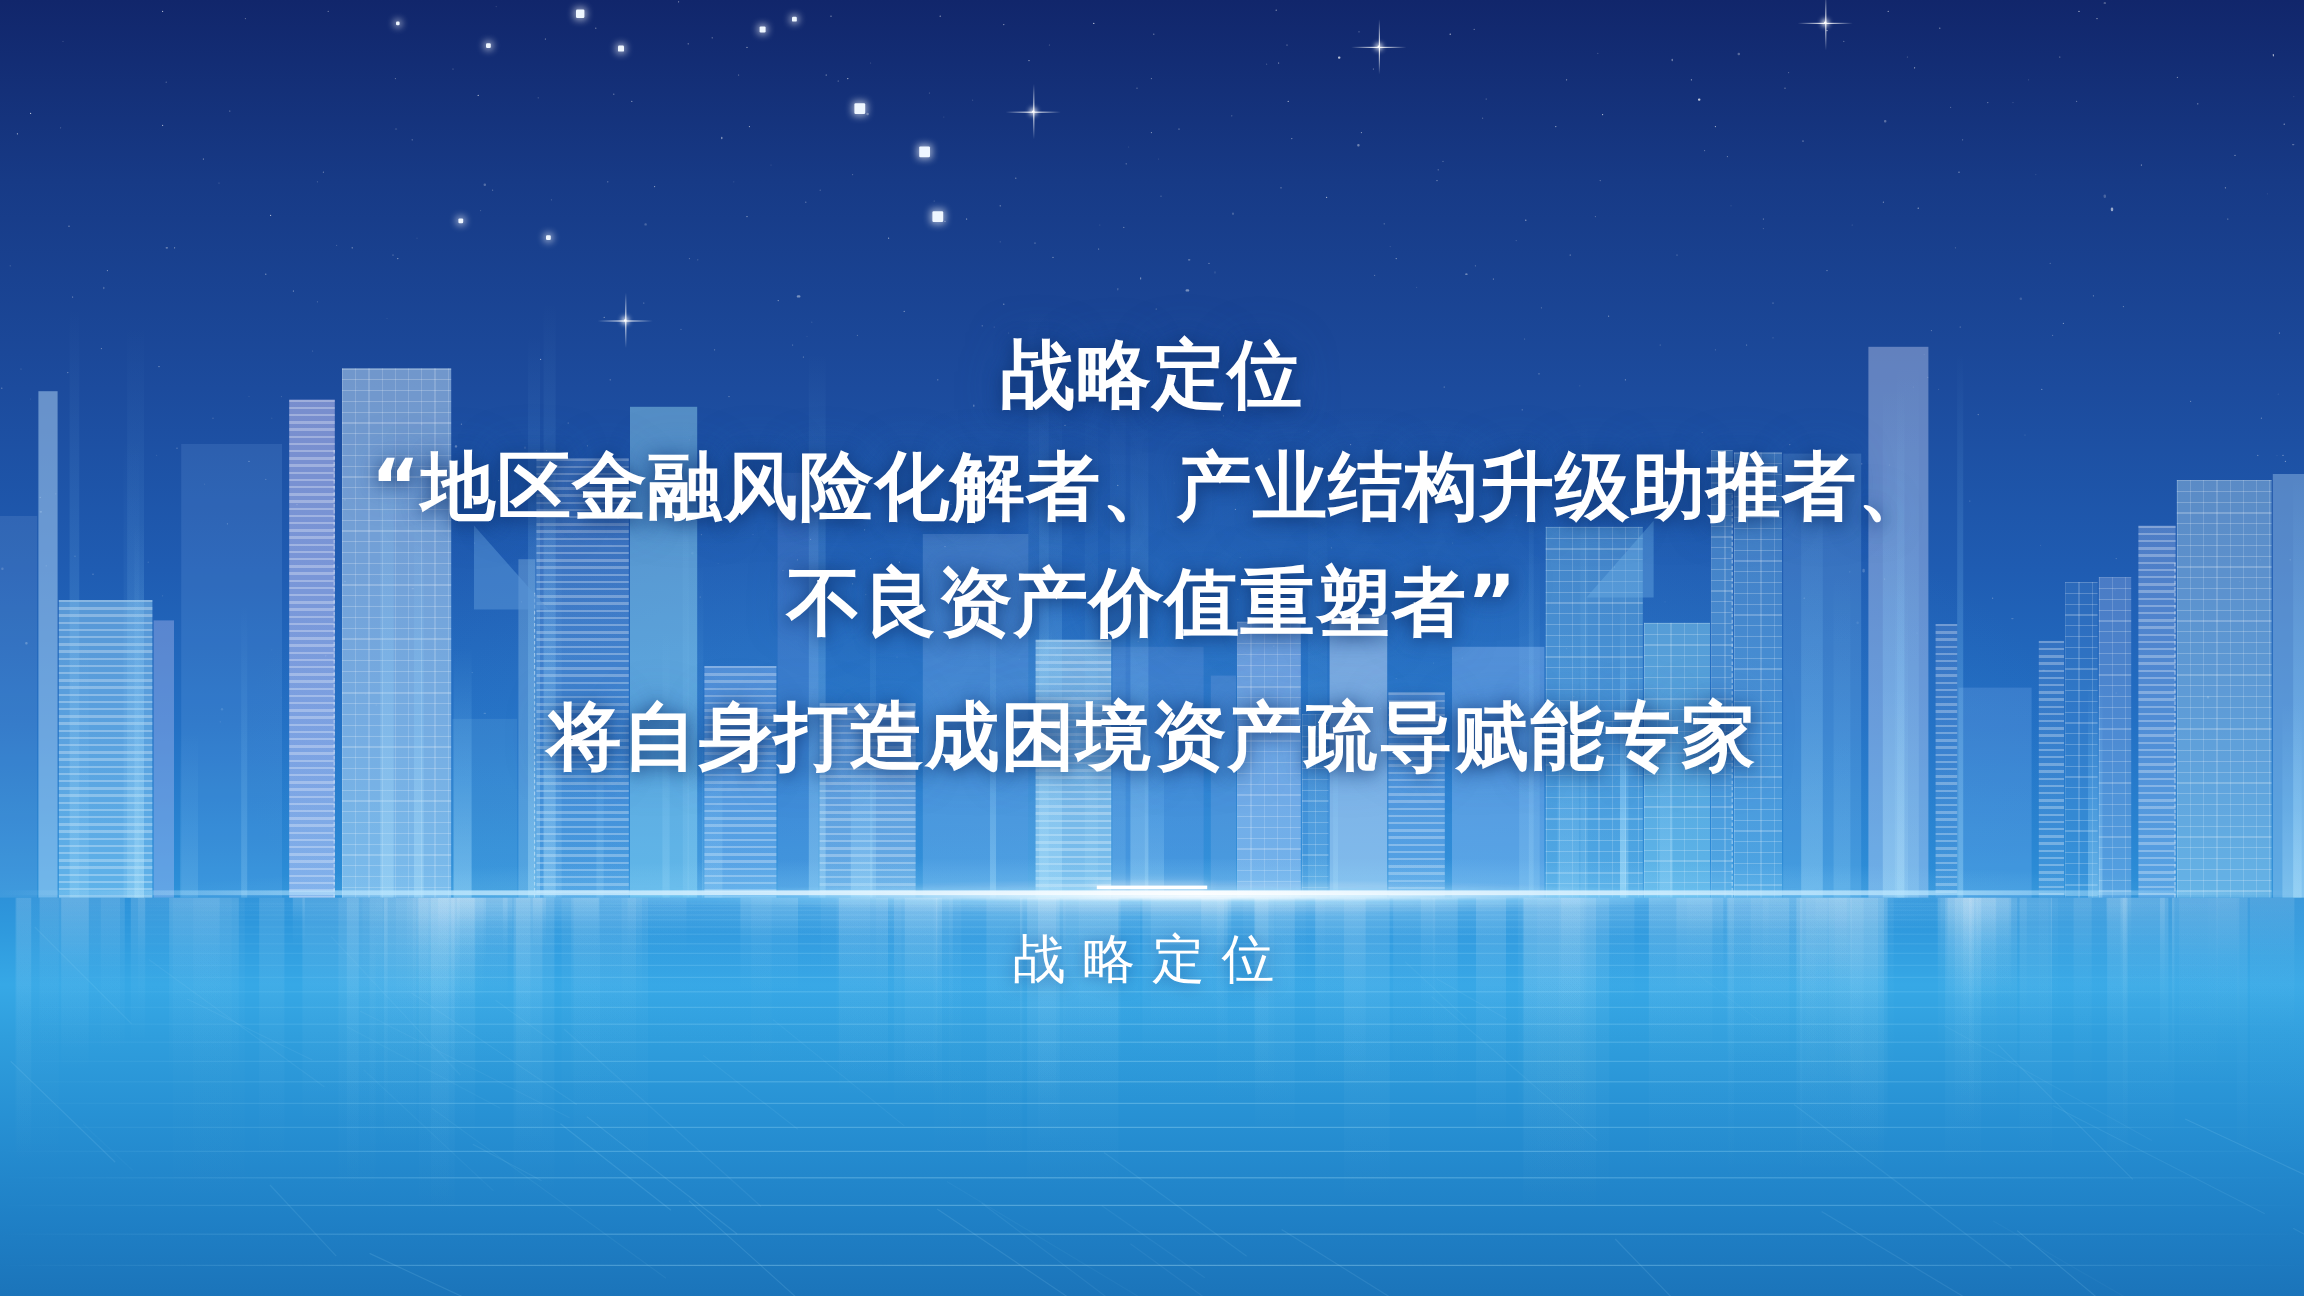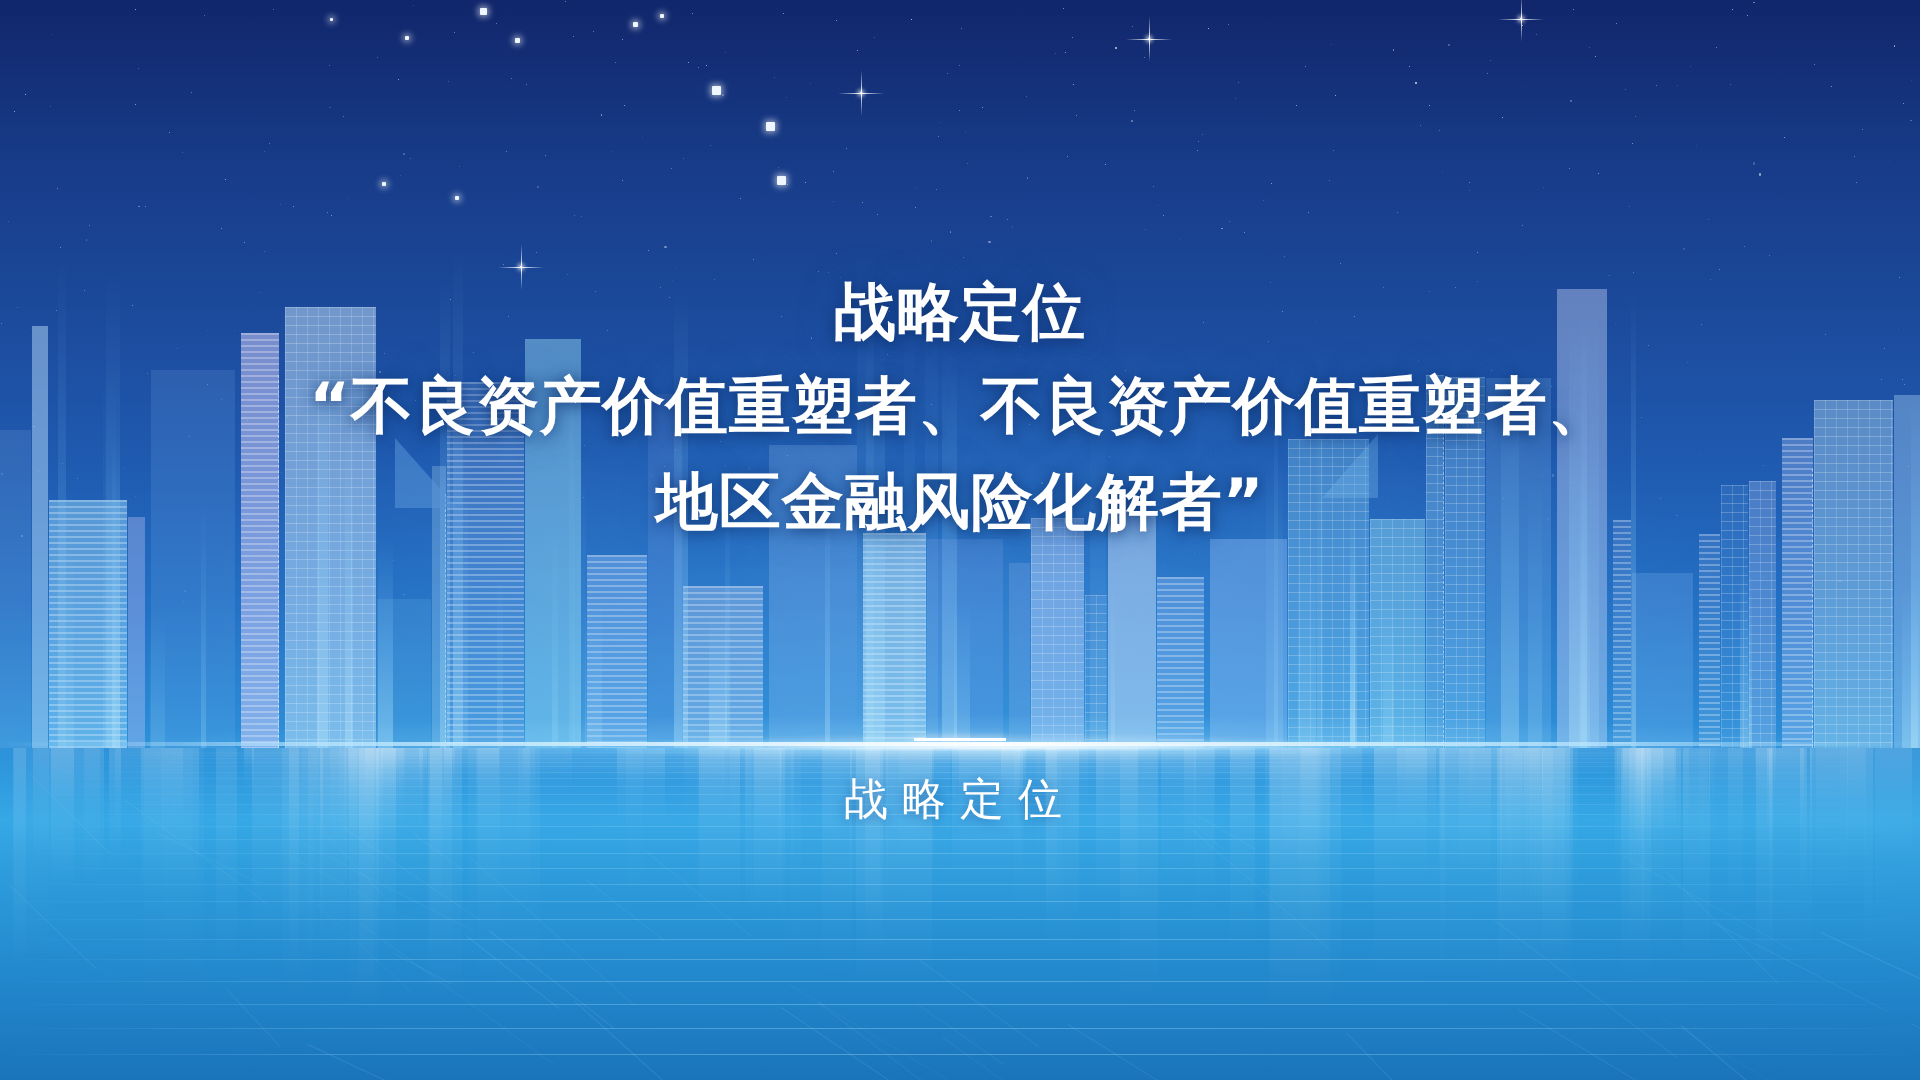--- a/index.html
+++ b/index.html
@@ -854,21 +854,22 @@
       <div class="diag" style="left:289px;top:103px;width:145px;transform:rotate(28deg);opacity:0.23;"></div>
       <div class="diag" style="left:1681px;top:273px;width:218px;transform:rotate(40deg);opacity:0.51;"></div>
       <div class="diag" style="left:413px;top:81px;width:63px;transform:rotate(36deg);opacity:0.32;"></div>
       <div class="diag" style="left:918px;top:252px;width:105px;transform:rotate(35deg);opacity:0.28;"></div>
       <div class="diag" style="left:1518px;top:257px;width:193px;transform:rotate(31deg);opacity:0.42;"></div>
       <div class="diag" style="left:1911px;top:271px;width:170px;transform:rotate(29deg);opacity:0.39;"></div>
     </div>
 
   <div class="content">
     <div class="headline" id="h1">战略定位</div>
-    <div class="headline" id="h2">“不良资产价值重塑者、不良资产价值重塑者、</div>
-    <div class="headline" id="h3">地区金融风险化解者”</div>
+    <div class="headline" id="h2">“地区金融风险化解者、产业结构升级助推者、</div>
+    <div class="headline" id="h3">不良资产价值重塑者”</div>
+    <div class="headline" id="h4">将自身打造成困境资产疏导赋能专家</div>
 
     <div class="divider"></div>
 
     <div class="subtitle">战略定位</div>
   </div>
 
 </div>
 
 </body></html>

